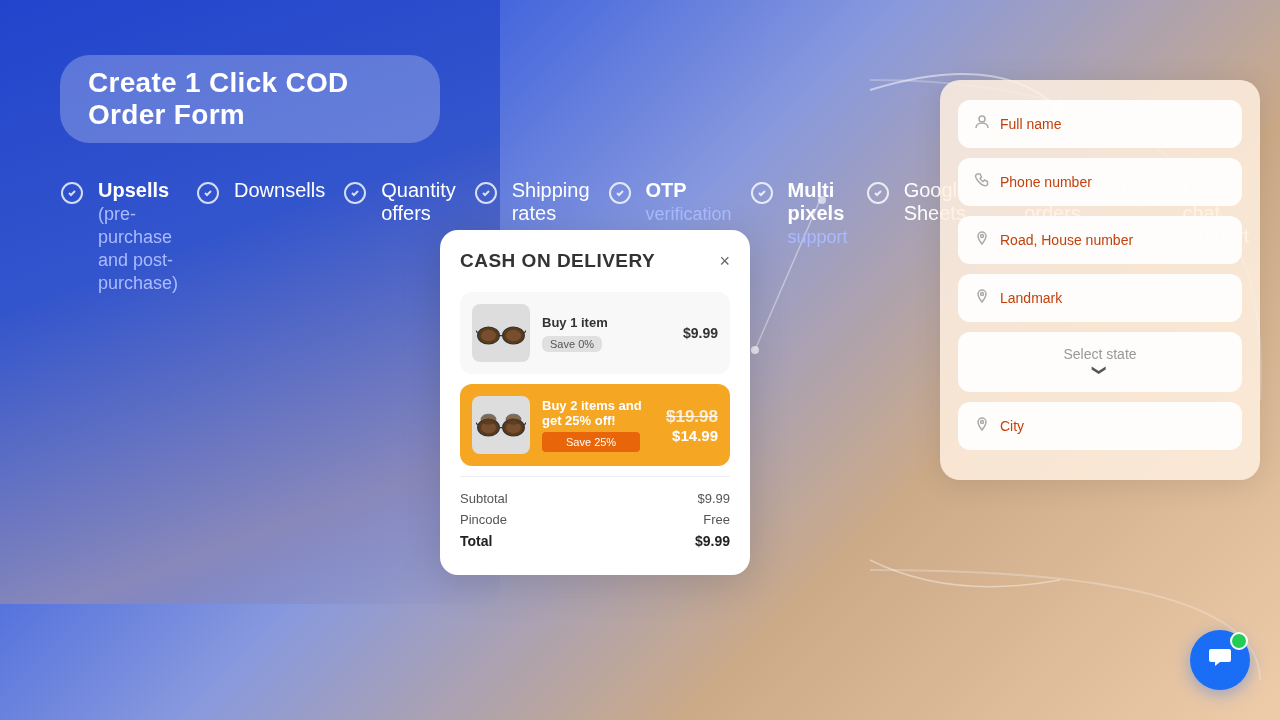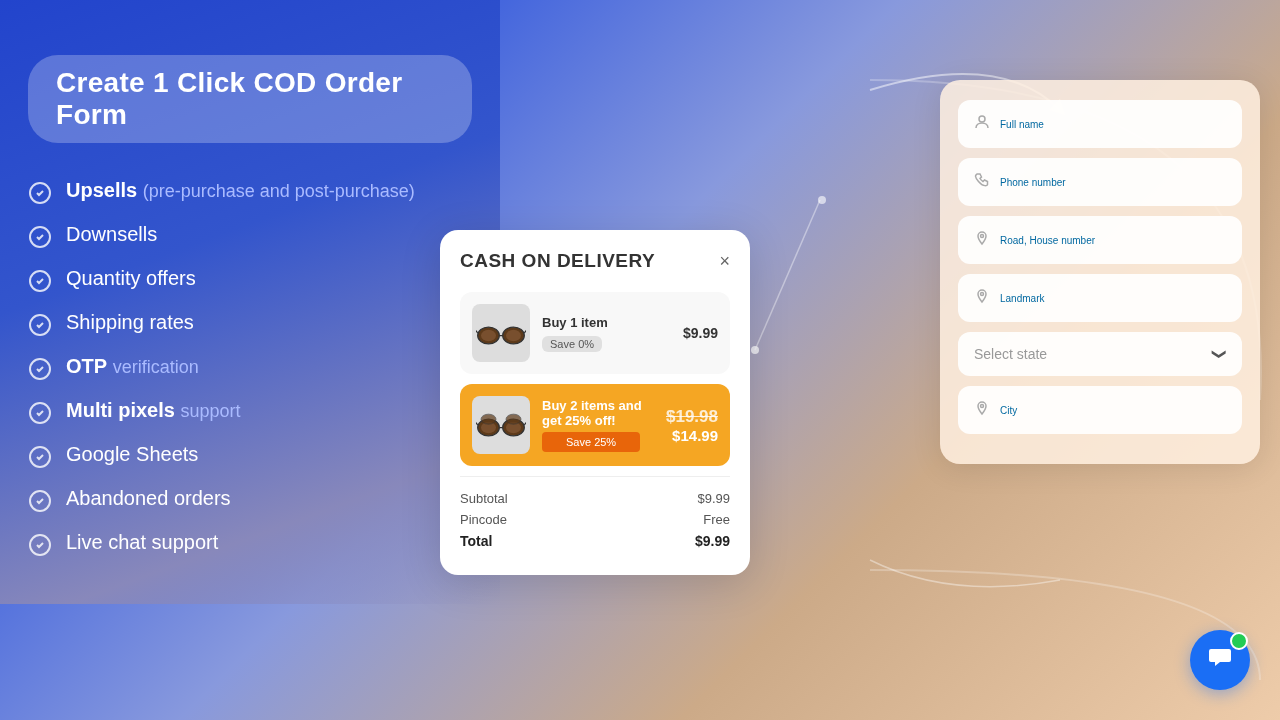--- a/index.html
+++ b/index.html
@@ -17,21 +17,21 @@
       background: linear-gradient(135deg, #2244cc 0%, #4466dd 25%, #8899dd 45%, #ccaa88 70%, #ddbb99 85%, #eeccaa 100%);
     }
 
     
     .left-panel {
       position: absolute;
       left: 0;
       top: 0;
       width: 500px;
       height: 604px;
-      padding: 55px 28px;
+      padding: 55px 60px;
       background: linear-gradient(160deg, #2244cc 0%, #3355cc 40%, #8888bb 80%, transparent 100%);
     }
 
     .title-badge {
       display: inline-block;
       background: rgba(255,255,255,0.25);
       border-radius: 30px;
       padding: 12px 28px;
       margin-bottom: 36px;
     }
@@ -39,21 +39,21 @@
     .title-badge h1 {
       color: #ffffff;
       font-size: 28px;
       font-weight: 700;
       letter-spacing: 0.3px;
     }
 
     .features-list {
       list-style: none;
       display: flex;
-      flex-direction: column;
+      flex-direction: row;
       gap: 18px;
     }
 
     .features-list li {
       display: flex;
       align-items: flex-start;
       gap: 14px;
       color: #ffffff;
       font-size: 20px;
       font-weight: 500;
@@ -234,33 +234,34 @@
       margin-bottom: 10px;
     }
 
     .form-field-icon {
       font-size: 16px;
       color: #999;
       flex-shrink: 0;
     }
 
     .form-field-text {
-      font-size: 10px;
-      color: #0369a1;
+      font-size: 14px;
+      color: #c2410c;
       flex: 1;
     }
 
     .form-field-select {
       background: rgba(255,255,255,0.9);
       border-radius: 12px;
       padding: 14px 16px;
       display: flex;
       align-items: center;
       justify-content: space-between;
       margin-bottom: 10px;
+      flex-direction: column;
     }
 
     .form-field-select .form-field-text {
       color: #999;
       font-size: 14px;
     }
 
     .chevron-icon {
       font-size: 14px;
       color: #555;

